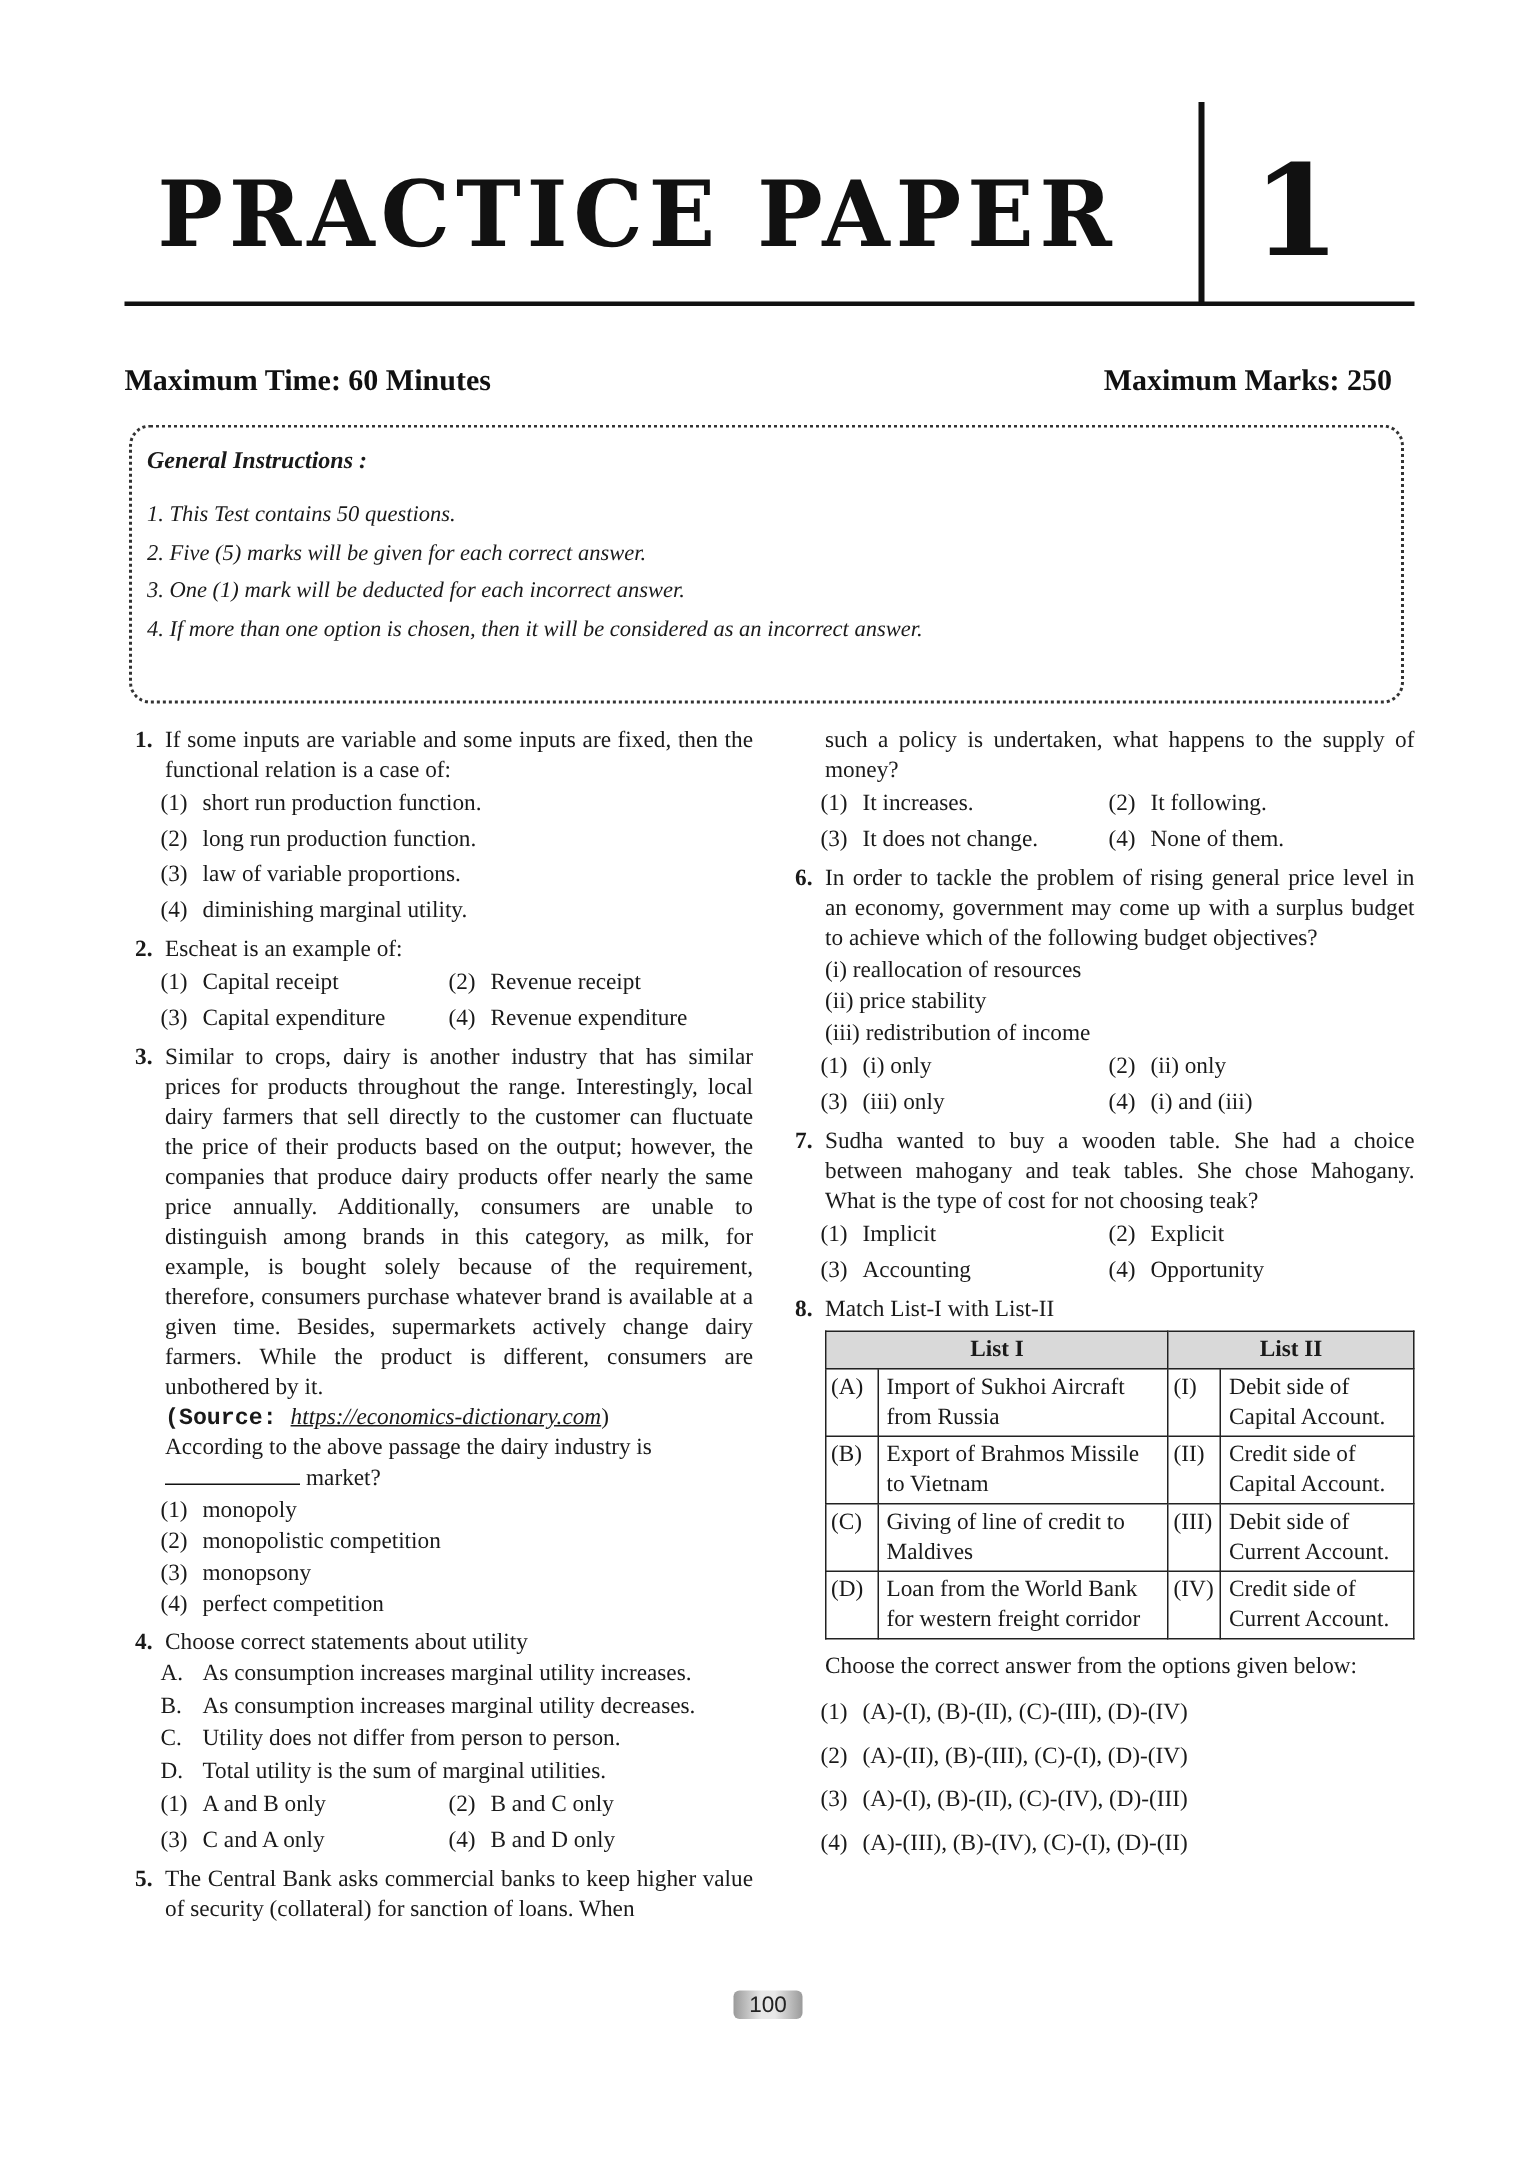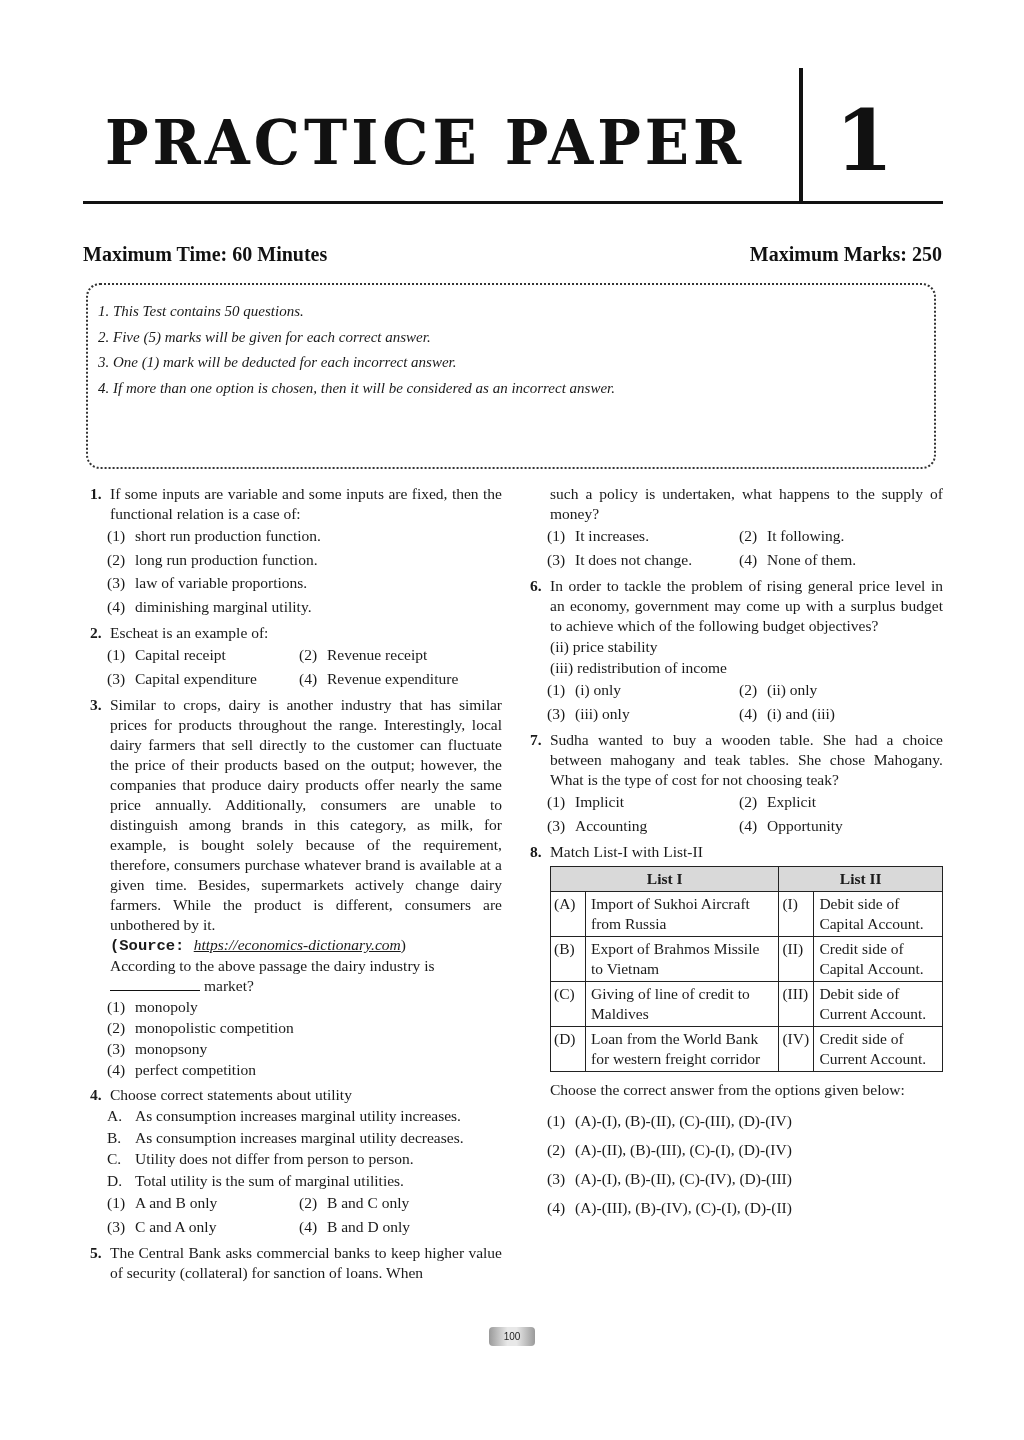--- a/index.html
+++ b/index.html
@@ -15,21 +15,21 @@
   }
   .vbar { position: absolute; left: 799px; top: 68px; width: 4px; height: 134px; background: #111; }
   .num {
     position: absolute; left: 835px; top: 96px; font-family: "DejaVu Serif", serif;
     font-weight: 900; font-size: 84px; line-height: 90px; color: #111;
   }
   .hrule { position: absolute; left: 83px; top: 201px; width: 860px; height: 3px; background: #111; }
 
   .meta { position: absolute; top: 243px; font-weight: bold; font-size: 20px; color: #111; }
   .meta.left { left: 83px; }
-  .meta.right { right: 82px; }
+  .meta.right { right: 96px; }
 
   .instructions {
     position: absolute; left: 86px; top: 283px; width: 850px; height: 186px;
     border: 2px dotted #333; border-radius: 14px; box-sizing: border-box;
     padding: 14px 10px; font-style: italic; font-size: 15px;
   }
   .instructions .heading { font-weight: bold; font-size: 16px; margin-bottom: 14px; }
   .instructions .line { height: 25.5px; line-height: 25.5px; }
 
   .col { position: absolute; top: 484px; font-size: 15.5px; line-height: 20px; }
@@ -60,37 +60,38 @@
   table.match td { border: 1.5px solid #222; vertical-align: top; padding: 2px 5px; }
   table.match td.code { width: 28px; padding: 2px 3px; }
   .choose { padding-left: 20px; margin: 4px 0 6px; }
   .mopt { display: flex; padding-left: 17px; height: 29px; line-height: 29px; }
   .mopt .lbl { width: 28px; flex: none; }
 
   .page-num {
     position: absolute; left: 489px; top: 1327px; width: 46px; height: 19px;
     background: linear-gradient(to right, #9a9a9a, #e8e8e8 40%, #e8e8e8 60%, #9a9a9a);
     border-radius: 4px; text-align: center; font-family: "Liberation Sans", sans-serif;
-    font-size: 10px; line-height: 19px; color: #222;
+    font-size: 15px; line-height: 19px; color: #222;
   }
 </style>
 </head>
 <body>
 
 <div class="title-wrap">
   <span class="title-text">PRACTICE PAPER</span>
 </div>
 <div class="vbar"></div>
 <div class="num">1</div>
 <div class="hrule"></div>
 
 <div class="meta left">Maximum Time: 60 Minutes</div>
 <div class="meta right">Maximum Marks: 250</div>
 
 <div class="instructions">
+  <div class="heading">General Instructions :</div>
   <div class="line">1. This Test contains 50 questions.</div>
   <div class="line">2. Five (5) marks will be given for each correct answer.</div>
   <div class="line">3. One (1) mark will be deducted for each incorrect answer.</div>
   <div class="line">4. If more than one option is chosen, then it will be considered as an incorrect answer.</div>
 </div>
 
 <div class="col left">
 
   <div class="q">
     <div class="q-stem">
@@ -243,20 +244,21 @@
           <span>None of them.</span>
         </div>
     </div>
   </div>
 
   <div class="q">
     <div class="q-stem">
       <span class="q-num">6.</span>
       <span class="q-text">In order to tackle the problem of rising general price level in an economy, government may come up with a surplus budget to achieve which of the following budget objectives?</span>
     </div>
+    <div class="sub">(i) reallocation of resources</div>
     <div class="sub">(ii) price stability</div>
     <div class="sub">(iii) redistribution of income</div>
     <div class="opts grid2">
       <div class="opt">
           <span class="lbl">(1)</span>
           <span>(i) only</span>
         </div>
       <div class="opt">
           <span class="lbl">(2)</span>
           <span>(ii) only</span>

